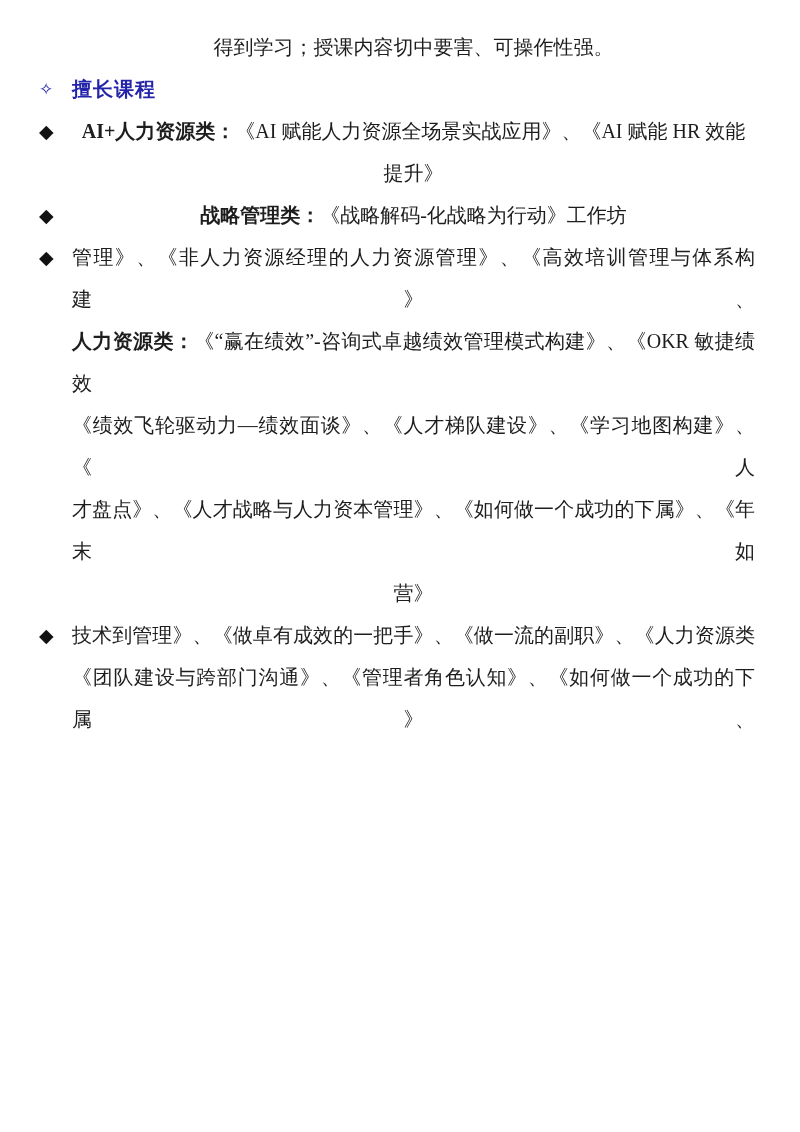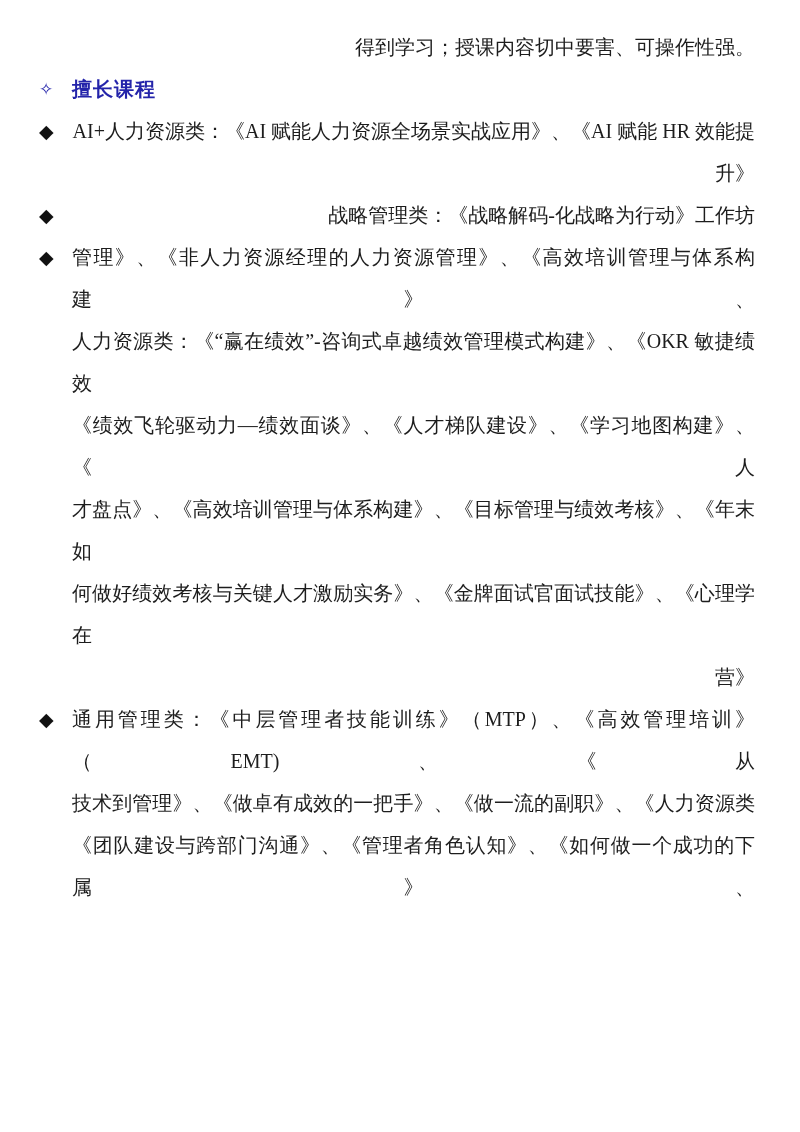--- a/index.html
+++ b/index.html
@@ -20,35 +20,35 @@
     position:absolute;
     left:-33px;top:0;
     line-height:42px;
     font-family:"DejaVu Sans","Liberation Sans",sans-serif;
   }
   .bullet .marker{font-size:19px;color:#111;}
   .heading .marker{font-size:17px;color:var(--blue);font-weight:bold;}
   .line{
     line-height:42px;
     min-height:42px;
-    text-align:right;
+    text-align:center;
   }
   .line.j{
     text-align:justify;
     text-align-last:justify;
     text-justify:inter-character;
   }
   .heading{
     color:var(--blue);
     font-weight:bold;
     line-height:42px;
     min-height:42px;
     letter-spacing:1px;
   }
-  .lbl{font-weight:normal;}
+  .lbl{font-weight:bold;}
 </style>
 </head>
 <body>
 
 <div class="doc" id="doc" style="--blue: #2424aa; color: rgb(29, 29, 29);">
     <div class="block paragraph">
       <div class="line">得到学习；授课内容切中要害、可操作性强。</div>
     </div>
     <div class="block heading"><span class="marker">✧</span><span>擅长课程</span></div>
     <div class="block bullet">
@@ -57,23 +57,21 @@
     </div>
     <div class="block bullet">
       <span class="marker">◆</span>
       <div class="line"><b class="lbl">战略管理类：</b><span>《战略解码-化战略为行动》工作坊</span></div>
     </div>
     <div class="block bullet">
       <span class="marker">◆</span>
       <div class="line j">管理》、《非人力资源经理的人力资源管理》、《高效培训管理与体系构建》、</div>
       <div class="line j"><b class="lbl">人力资源类：</b><span>《“赢在绩效”-咨询式卓越绩效管理模式构建》、《OKR 敏捷绩效</span></div>
       <div class="line j">《绩效飞轮驱动力—绩效面谈》、《人才梯队建设》、《学习地图构建》、《人</div>
-      <div class="line j">才盘点》、《高效培训管理与体系构建》、《目标管理与绩效考核》、《年末如</div>
-      <div class="line j">何做好绩效考核与关键人才激励实务》、《金牌面试官面试技能》、《心理学在</div>
+      <div class="line j">才盘点》、《人才战略与人力资本管理》、《如何做一个成功的下属》、《年末如</div>
       <div class="line">营》</div>
     </div>
     <div class="block bullet">
       <span class="marker">◆</span>
-      <div class="line j"><b class="lbl">通用管理类：</b><span>《中层管理者技能训练》（MTP）、《高效管理培训》（EMT)、《从</span></div>
       <div class="line j">技术到管理》、《做卓有成效的一把手》、《做一流的副职》、《人力资源类</div>
       <div class="line j">《团队建设与跨部门沟通》、《管理者角色认知》、《如何做一个成功的下属》、</div>
     </div>
   </div>
 
 </body></html>

